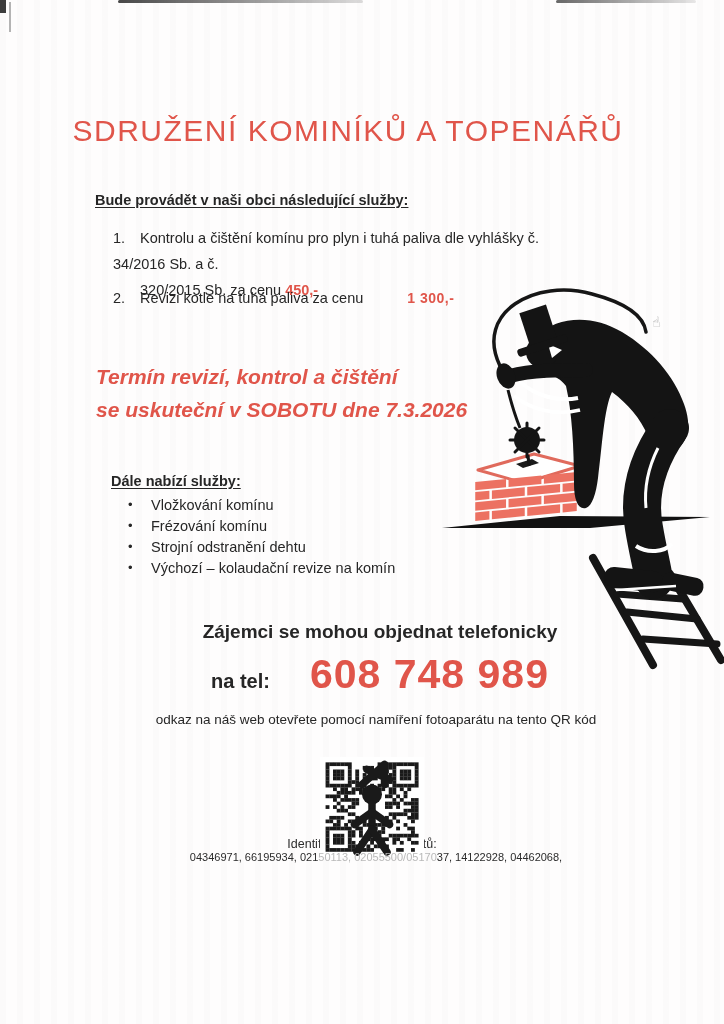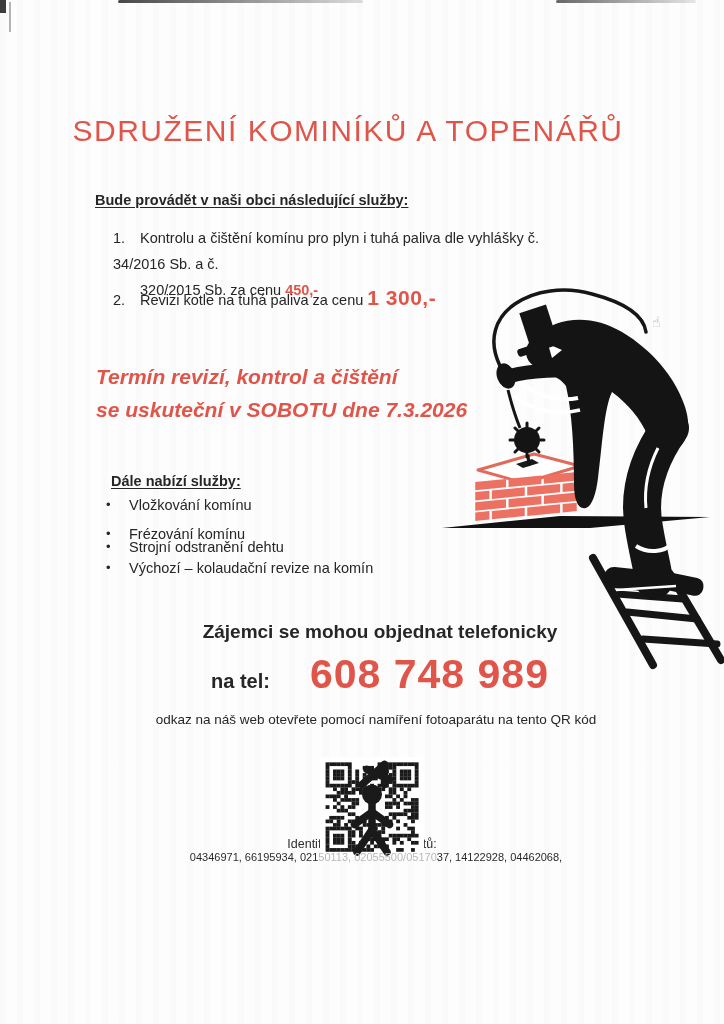--- a/index.html
+++ b/index.html
@@ -35,29 +35,29 @@
   }
   .sec-head{font-size:14.5px;font-weight:bold;text-decoration:underline;text-underline-offset:2px;}
   .h-services{left:95px;top:192px;}
   .h-more{left:111px;top:473px;}
 
   .num-item{left:113px;width:474px;font-size:14.5px;line-height:26px;}
   .ni-1{top:225px;}
   .ni-2{top:285px;}
   .num{display:inline-block;width:27px;}
   .price{color:var(--red);font-weight:bold;}
-  .price-big{font-size:21px;letter-spacing:.5px;}
+  .price-big{font-size:14px;letter-spacing:.5px;margin-left:40px;}
 
   .notice{
     left:96px;top:360px;color:var(--red);
     font-weight:bold;font-style:italic;font-size:21px;line-height:33px;
   }
 
-  .bullet-row{left:106px;font-size:14.5px;}
-  .b-0{top:497px;}.b-1{top:518px;margin-top:8px;}.b-2{top:539px;}.b-3{top:560px;}
+  .bullet-row{left:128px;font-size:14.5px;}
+  .b-0{top:497px;}.b-1{top:518px;}.b-2{top:539px;}.b-3{top:560px;}
   .dot{display:inline-block;width:23px;font-size:13px;vertical-align:1px;}
 
   .center-line{left:0;right:0;text-align:center;}
   .l-order{top:621px;font-size:19px;font-weight:bold;transform:translateX(18px);}
   .phone-row{
     left:0;right:0;top:650px;display:flex;justify-content:center;align-items:baseline;
     gap:14px;transform:translateX(18px);
   }
   .phone-label{font-size:20px;font-weight:bold;}
   .phone-number{font-size:41px;font-weight:bold;color:var(--red);letter-spacing:1px;line-height:48px;margin-left:26px;}

